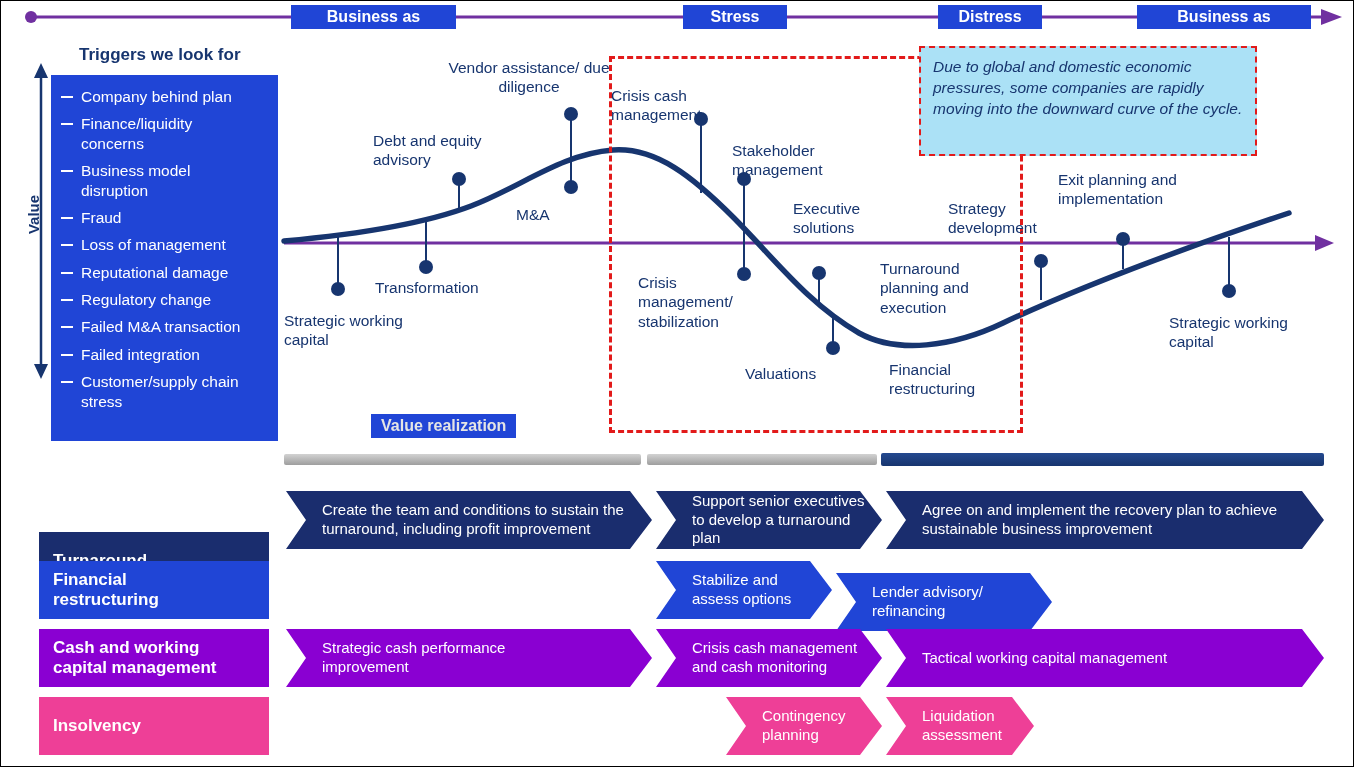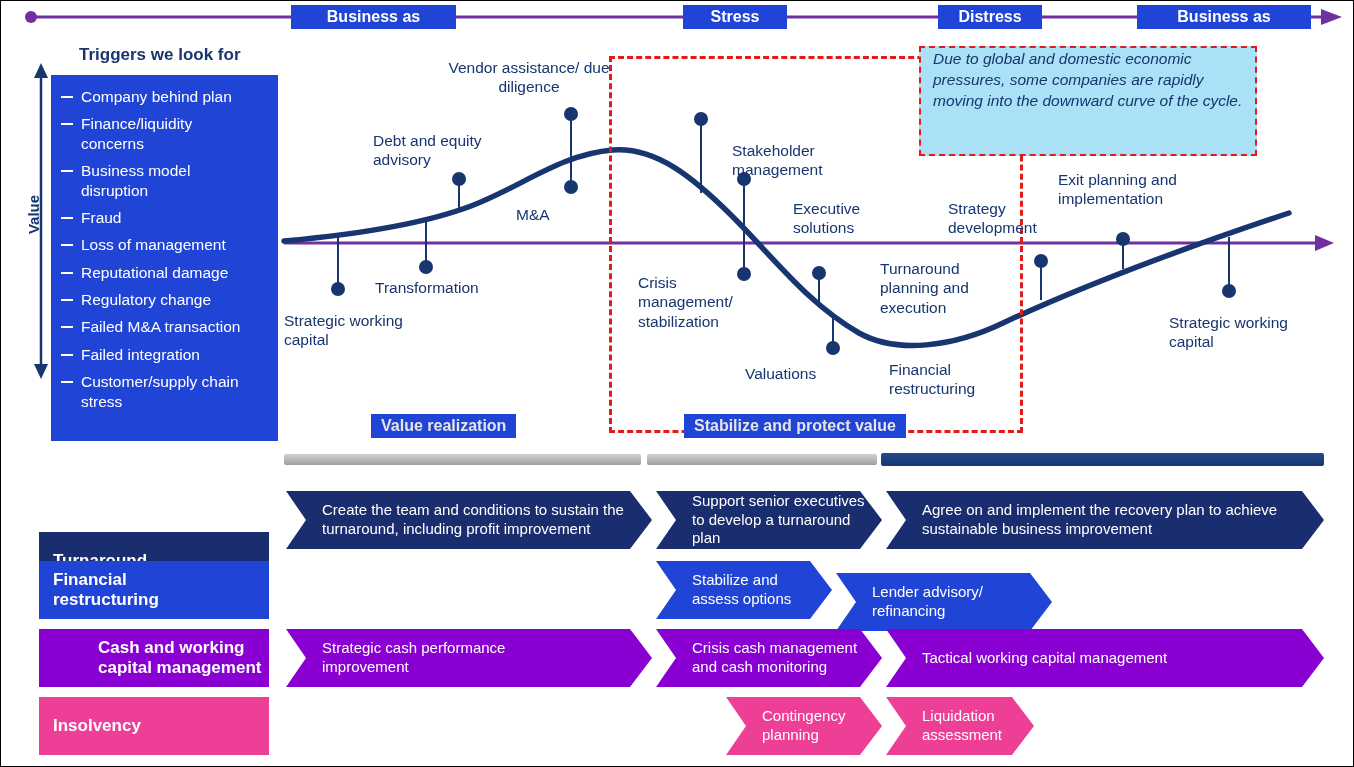--- a/index.html
+++ b/index.html
@@ -34,41 +34,41 @@
   .tick{flex:0 0 12px; height:2px; background:#fff; margin:9px 8px 0 2px;}
   .trig-text{max-width:165px;}
 
   
   .lbl{position:absolute; color:var(--navy); font-size:15.5px; line-height:1.25; z-index:3;}
 
   
   .danger-zone{position:absolute; left:608px; top:55px; width:414px; height:377px;
     border:3px dashed var(--red); z-index:2; pointer-events:none;}
   .callout{position:absolute; left:918px; top:45px; width:338px; height:110px; background:var(--callout-bg);
-    border:2.5px dashed var(--red); z-index:4; padding:1px 12px; color:var(--navy);
+    border:2.5px dashed var(--red); z-index:4; padding:9px 12px; color:var(--navy);
     font-style:italic; font-size:15.5px; line-height:1.35;}
 
   
   .stage-chip{position:absolute; top:413px; height:24px; background:var(--blue); color:#e5e5e5; font-weight:bold;
     font-size:16px; display:flex; align-items:center; padding:0 10px; z-index:3;}
 
   
   .pbar{position:absolute; top:453px; height:11px; border-radius:2px; z-index:3;}
   .pbar.gray{background:linear-gradient(180deg,#d2d2d2,#9e9e9e);}
   .pbar.navy{background:linear-gradient(180deg,#24498f,var(--navy)); top:452px; height:13px;}
 
   
   .lane-label{position:absolute; left:38px; width:230px; height:58px; color:#fff; display:flex; align-items:center;
     padding-left:14px; font-weight:bold; font-size:17px; line-height:1.2; z-index:3;}
   .arrow{position:absolute; height:58px; color:#fff; display:flex; align-items:center;
     padding:0 14px 0 36px; font-size:15px; line-height:1.25; z-index:3;
     clip-path:polygon(0 0, calc(100% - 22px) 0, 100% 50%, calc(100% - 22px) 100%, 0 100%, 20px 50%);}
   .bg-navy{background:#1a2d6e;} .bg-blue{background:var(--blue);}
   .bg-purple{background:var(--purple);} .bg-pink{background:var(--pink);}
-  .w160{max-width:160px;} .w185{max-width:185px;margin-left:45px;}
+  .w160{max-width:160px;} .w185{max-width:185px;}
 </style>
 </head>
 <body>
 
 <div id="stage">
 
   <svg id="lines" width="1354" height="767" viewBox="0 0 1354 767">
 
     <circle class="pfill" cx="30" cy="16" r="6"></circle>
     <line class="pline" x1="30" y1="16" x2="1322" y2="16"></line>
@@ -167,32 +167,32 @@
 
   <div class="danger-zone"></div>
 
   <div class="callout">Due to global and domestic economic pressures, some companies are rapidly moving into the downward curve of the cycle.</div>
 
   <div class="lbl" style="left:283px; top:310px; width:125px;">Strategic working capital</div>
   <div class="lbl" style="left:374px; top:277px; width:145px;">Transformation</div>
   <div class="lbl" style="left:372px; top:130px; width:135px;">Debt and equity advisory</div>
   <div class="lbl" style="left:444px; top:57px; width:168px; text-align:center;">Vendor assistance/ due diligence</div>
   <div class="lbl" style="left:515px; top:204px; width:60px;">M&amp;A</div>
+  <div class="lbl" style="left:610px; top:85px; width:118px;">Crisis cash management</div>
   <div class="lbl" style="left:731px; top:140px; width:125px;">Stakeholder management</div>
   <div class="lbl" style="left:637px; top:272px; width:130px;">Crisis management/ stabilization</div>
   <div class="lbl" style="left:792px; top:198px; width:95px;">Executive solutions</div>
   <div class="lbl" style="left:744px; top:363px; width:100px;">Valuations</div>
   <div class="lbl" style="left:879px; top:258px; width:135px;">Turnaround planning and execution</div>
   <div class="lbl" style="left:888px; top:359px; width:120px;">Financial restructuring</div>
   <div class="lbl" style="left:947px; top:198px; width:110px;">Strategy development</div>
   <div class="lbl" style="left:1057px; top:169px; width:130px;">Exit planning and implementation</div>
   <div class="lbl" style="left:1168px; top:312px; width:128px;">Strategic working capital</div>
 
   <div class="stage-chip" style="left:370px;">Value realization</div>
-  <div class="stage-chip" style="left:683px;">Stabilize and protect value</div>
 
   <div class="pbar gray" style="left:283px; width:357px;"></div>
   <div class="pbar gray" style="left:646px; width:230px;"></div>
   <div class="pbar navy" style="left:880px; width:443px;"></div>
 
   <div class="lane-label bg-navy" style="top:490px;margin-top:41px;">
       <span>Turnaround</span>
     </div>
   <div class="arrow bg-navy" style="top:490px; left:285px; width:366px;">
       <span>Create the team and conditions to sustain the turnaround, including profit improvement</span>

